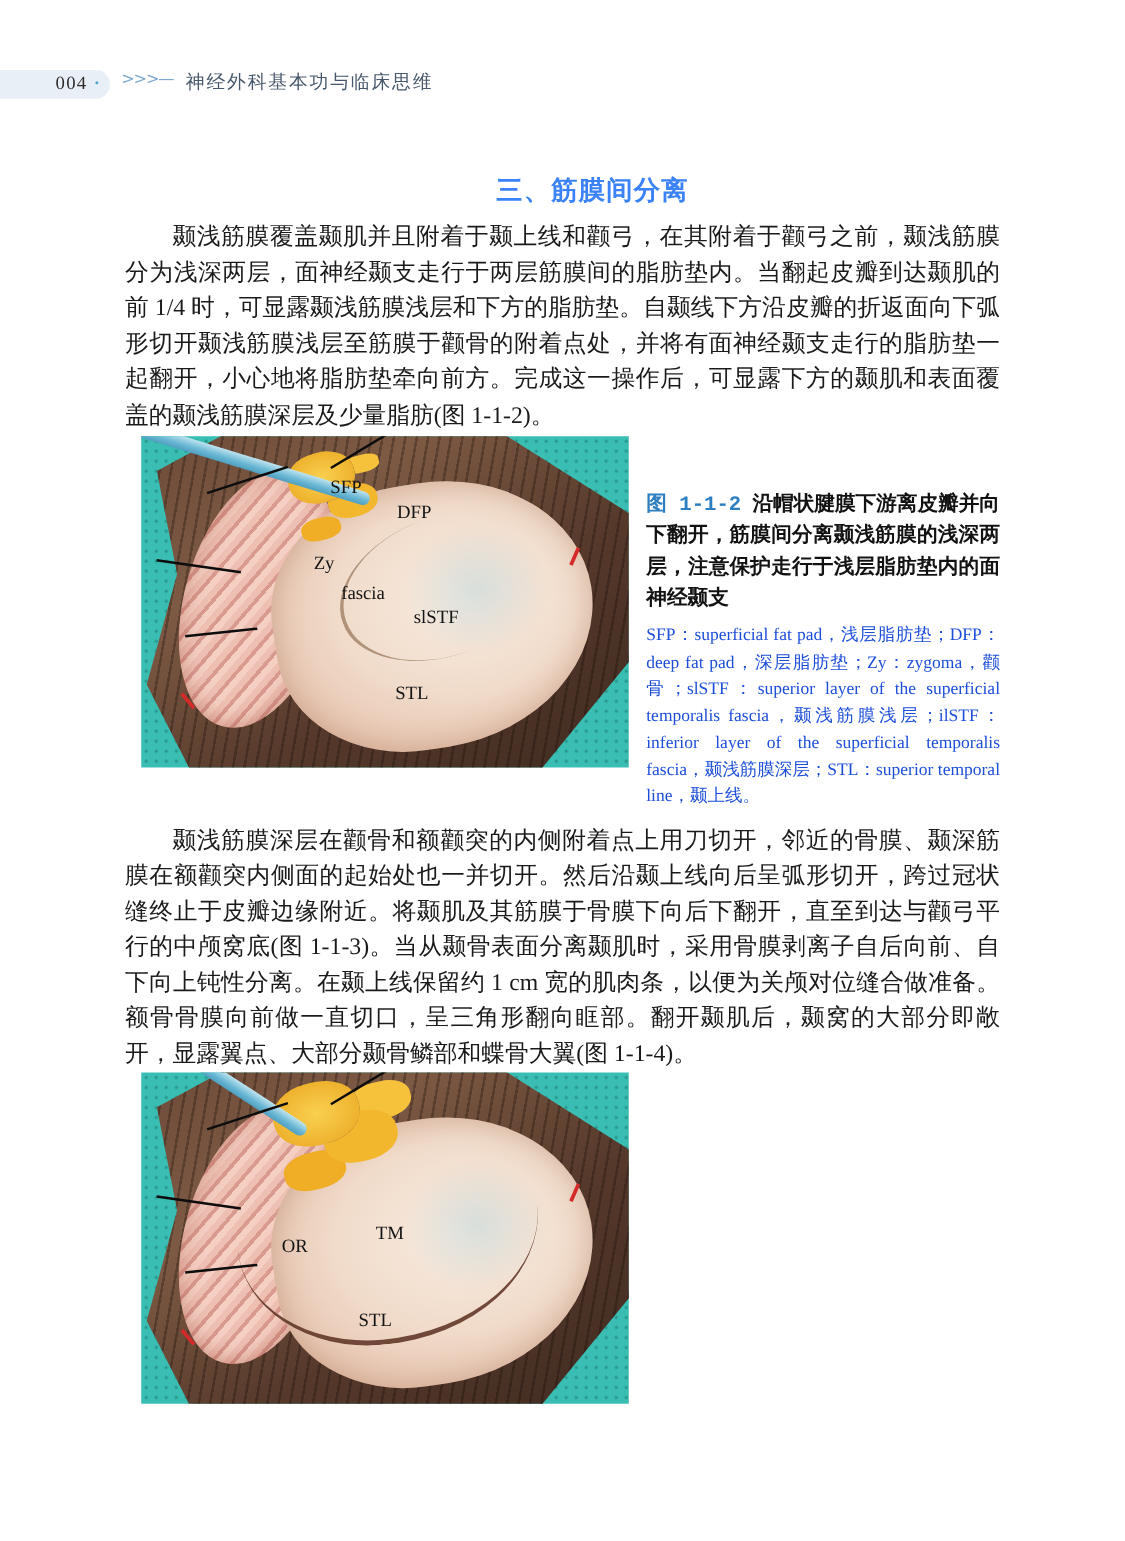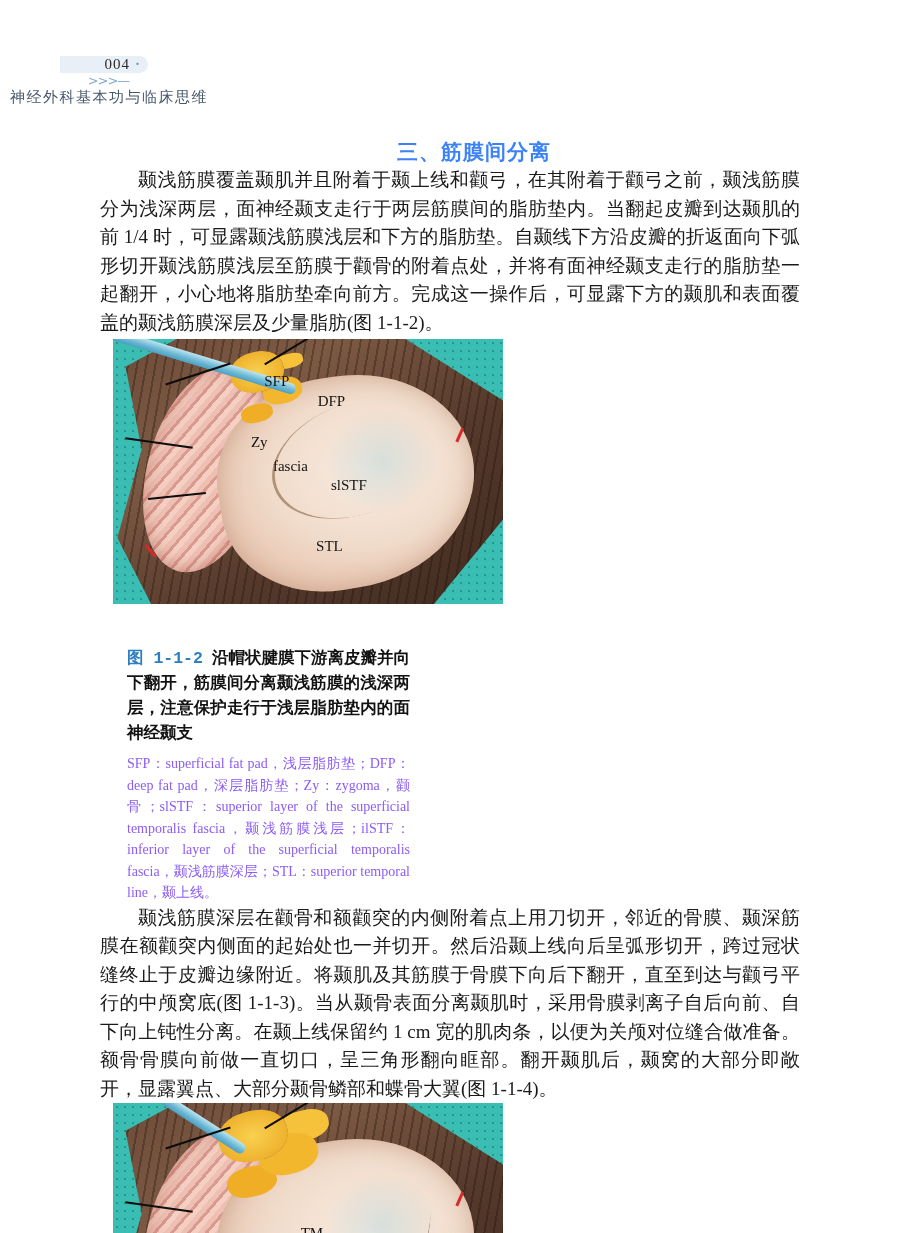--- a/index.html
+++ b/index.html
@@ -2,52 +2,52 @@
 <html><head>
 <meta charset="utf-8">
 <style>
   * { margin:0; padding:0; box-sizing:border-box; }
   html,body { background:#ffffff; }
   .page {
     position:relative; width:900px; height:1233px; background:#ffffff;
     font-family:"Liberation Serif","DejaVu Serif",serif; color:#191919; overflow:hidden;
   }
   
-  .runhead { position:absolute; left:0; top:56px; display:flex; align-items:center; height:24px;flex-direction:column; }
+  .runhead { position:absolute; left:0; top:56px; display:flex; align-items:flex-start; height:24px; }
   .pill {
     width:88px; height:23px; background:#e9eff7; border-radius:0 12px 12px 0;
     display:flex; align-items:center; justify-content:flex-end; padding-right:7px;
     font-size:15px; color:#2c2c2c; letter-spacing:1px;
   }
   .pill-dot { color:#53a8c9; margin-left:5px; font-weight:bold; }
   .chevrons { margin-left:9px; color:#7fa9cf; font-family:"DejaVu Sans",sans-serif; font-size:13px; letter-spacing:-1px; }
   .book-title { margin-left:10px; color:#47586c; font-family:"Liberation Sans","DejaVu Sans",sans-serif; font-size:15px; letter-spacing:1.5px; }
   
   .content { margin:0 100px; }
   .sec-heading {
     margin:138px 0 0 48px; font-family:"Liberation Sans","DejaVu Sans",sans-serif;
     font-weight:700; font-size:21px; color:#3b82f6; letter-spacing:1px;text-align:center;
   }
   .para {
-    margin-top:0; font-size:19px; line-height:28.5px; text-align:justify;
+    margin-top:10px; font-size:19px; line-height:28.5px; text-align:justify;
     text-indent:2em; color:#1a1a1a;
   }
   
-  .figure { display:flex; margin-left:13px;flex-direction:column; }
+  .figure { display:flex; margin-left:13px; }
   .figure.first { margin-top:2px; }
   .figure.second { margin-top:0; }
   .caption { margin-left:14px; width:283px; }
   .caption.c1 { padding-top:42px; }
   .caption.c2 { padding-top:114px; }
   .cap-title {
     font-family:Liberation Mono, monospace; font-weight:700;
     font-size:16.5px; line-height:25px; text-align:justify; color:#121212;
   }
   .fig-no { color:#2e7fc1; margin-right:9px; }
-  .cap-legend { margin-top:7px; font-size:14px; line-height:21.5px; text-align:justify; color:#8b5cf6; }
+  .cap-legend { margin-top:7px; font-size:14px; line-height:21.5px; text-align:justify; color:#1d4ed8; }
   
   .photo { position:relative; width:390px; height:265px; background:#3abdb2; overflow:hidden; flex:none; }
   .drape { position:absolute; inset:0;
     background-image:radial-gradient(rgba(8,86,80,0.38) 1.1px, transparent 1.4px);
     background-size:8px 8px; }
   .skin { position:absolute; inset:-2%;
     clip-path:polygon(20% 0,72% 0,100% 26%,100% 64%,80% 100%,12% 100%,3% 74%,9% 42%,5% 12%);
     background:linear-gradient(145deg,#6b4a38 0%,#7d5a44 30%,#55392b 62%,#3f2a20 100%); }
   .skin::after { content:""; position:absolute; inset:0;
     background:repeating-linear-gradient(100deg, rgba(25,12,6,0.30) 0 2px, transparent 2px 9px); }

